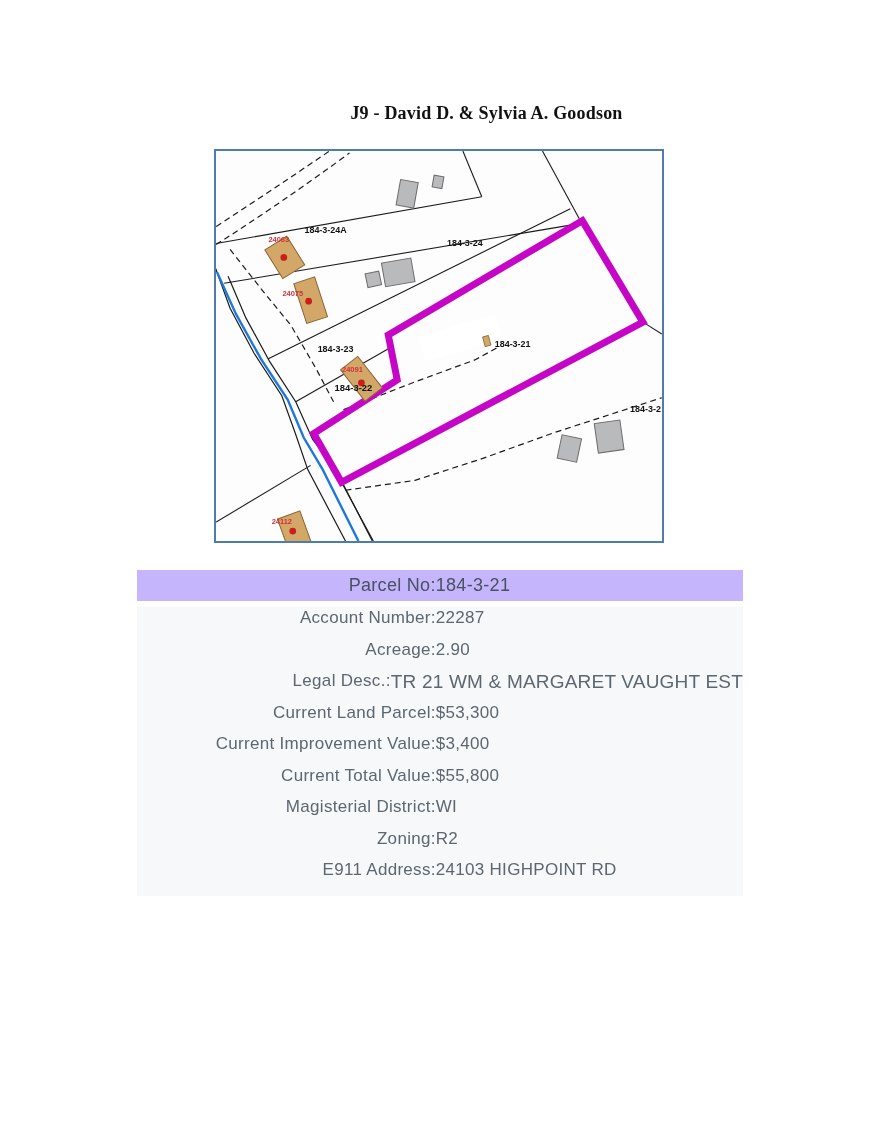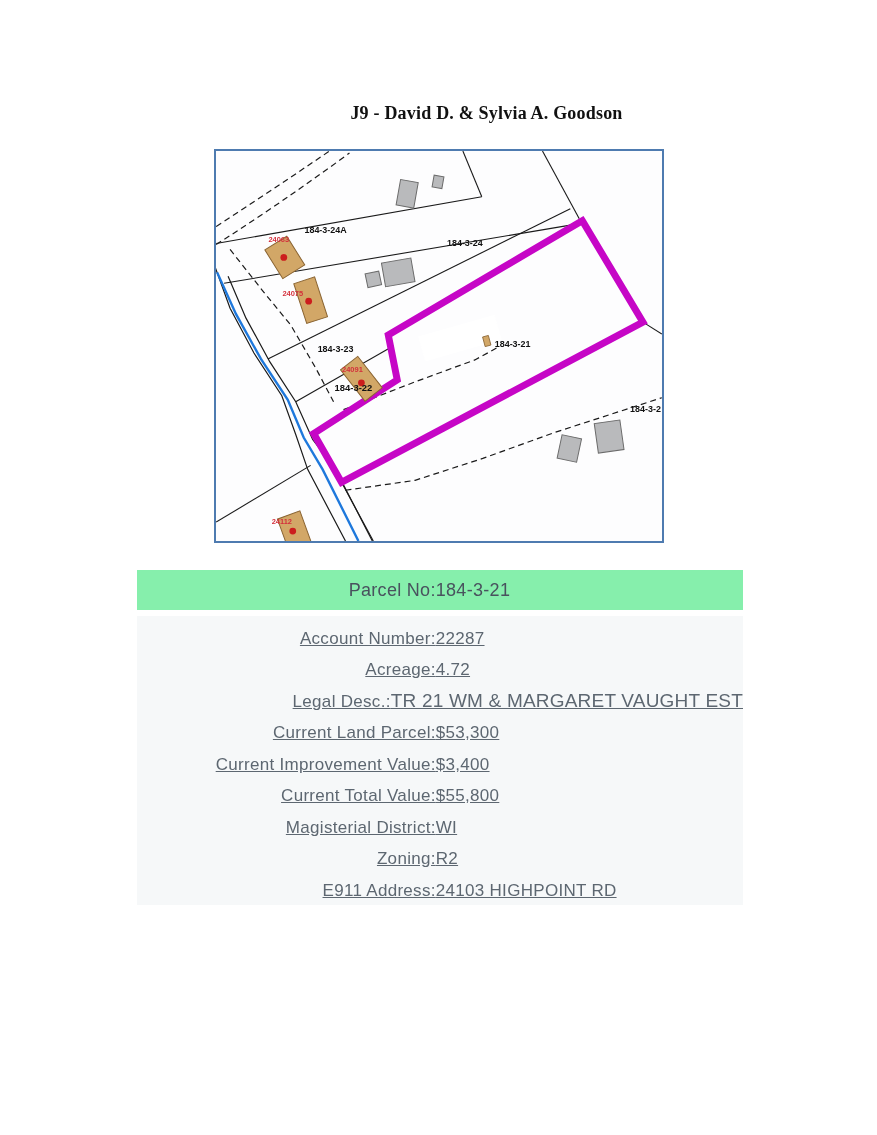--- a/index.html
+++ b/index.html
@@ -18,25 +18,25 @@
     border:2px solid #4e7bb0;box-sizing:border-box;background:#fdfdfe;overflow:hidden;
   }
   .map-frame svg{display:block;}
   .map-label{font-family:"Liberation Sans",sans-serif;font-weight:bold;font-size:9px;fill:#111;}
   .map-label.big{font-size:9.5px;}
   .addr-label{font-family:"Liberation Sans",sans-serif;font-weight:bold;font-size:7.5px;fill:#d4303c;}
   .details{
     position:absolute;left:137px;top:570px;width:606px;color:#5d6771;
   }
   .thead{
-    background:#86efac;height:40px;display:flex;align-items:center;
+    background:#c4b5fd;height:31px;display:flex;align-items:center;
     font-size:18px;color:#49525e;
   }
   .tbody{background:#f6f8f9;margin-top:6px;padding:1px 0 4px 0;}
-  .trow{height:31.5px;display:flex;align-items:flex-end;font-size:17px;text-decoration:underline;}
+  .trow{height:31.5px;display:flex;align-items:flex-start;font-size:17px;}
   .tlabel{width:49.3%;text-align:right;letter-spacing:.3px;white-space:pre;}
   .tvalue{flex:1;text-align:left;letter-spacing:.3px;white-space:pre;}
   .tvalue.small{font-size:19px;letter-spacing:.2px;}
 </style>
 </head>
 <body>
 
 <div class="page-title">J9 - David D. &amp; Sylvia A. Goodson</div>
 
 <div class="map-frame">
@@ -140,21 +140,21 @@
     <div class="tlabel">Parcel No:</div>
     <div class="tvalue">184-3-21</div>
   </div>
   <div class="tbody">
       <div class="trow">
     <div class="tlabel">Account Number:</div>
     <div class="tvalue">22287</div>
   </div>
       <div class="trow">
     <div class="tlabel">Acreage:</div>
-    <div class="tvalue">4.72</div>
+    <div class="tvalue">2.90</div>
   </div>
       <div class="trow">
     <div class="tlabel">Legal Desc.:</div>
     <div class="tvalue small">TR 21 WM &amp; MARGARET VAUGHT EST</div>
   </div>
       <div class="trow">
     <div class="tlabel">Current Land Parcel:</div>
     <div class="tvalue">$53,300</div>
   </div>
       <div class="trow">

